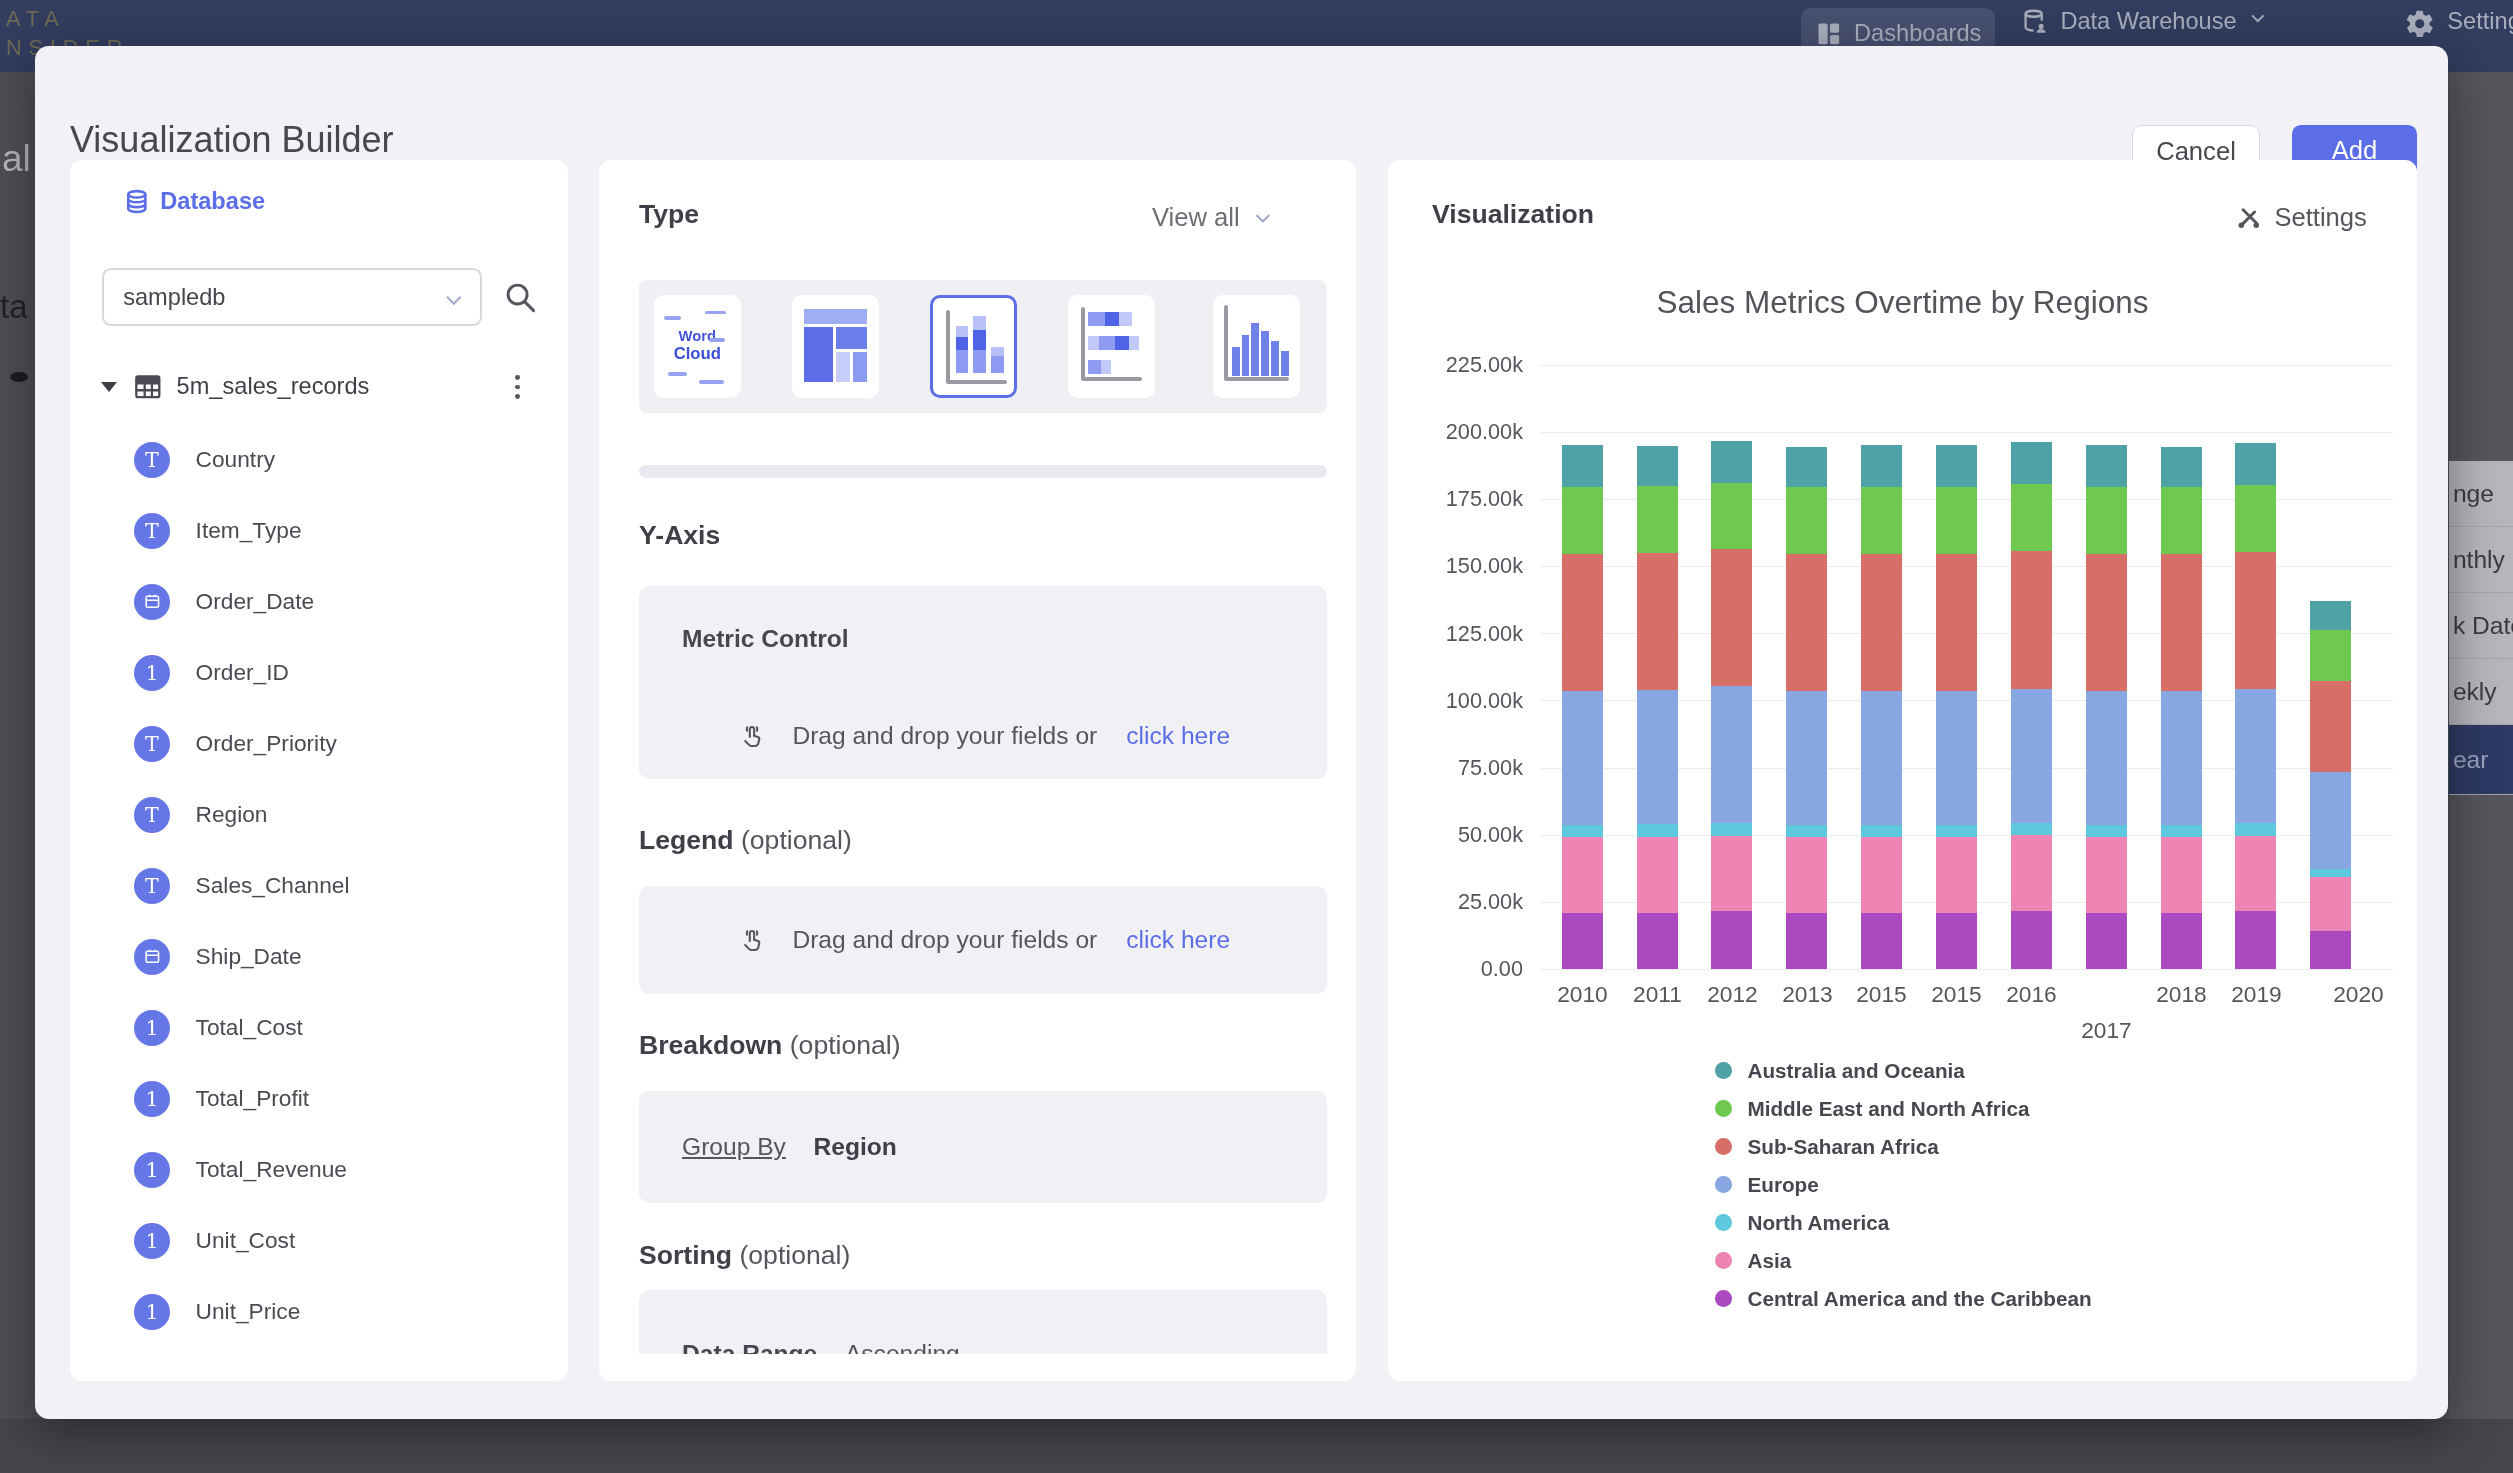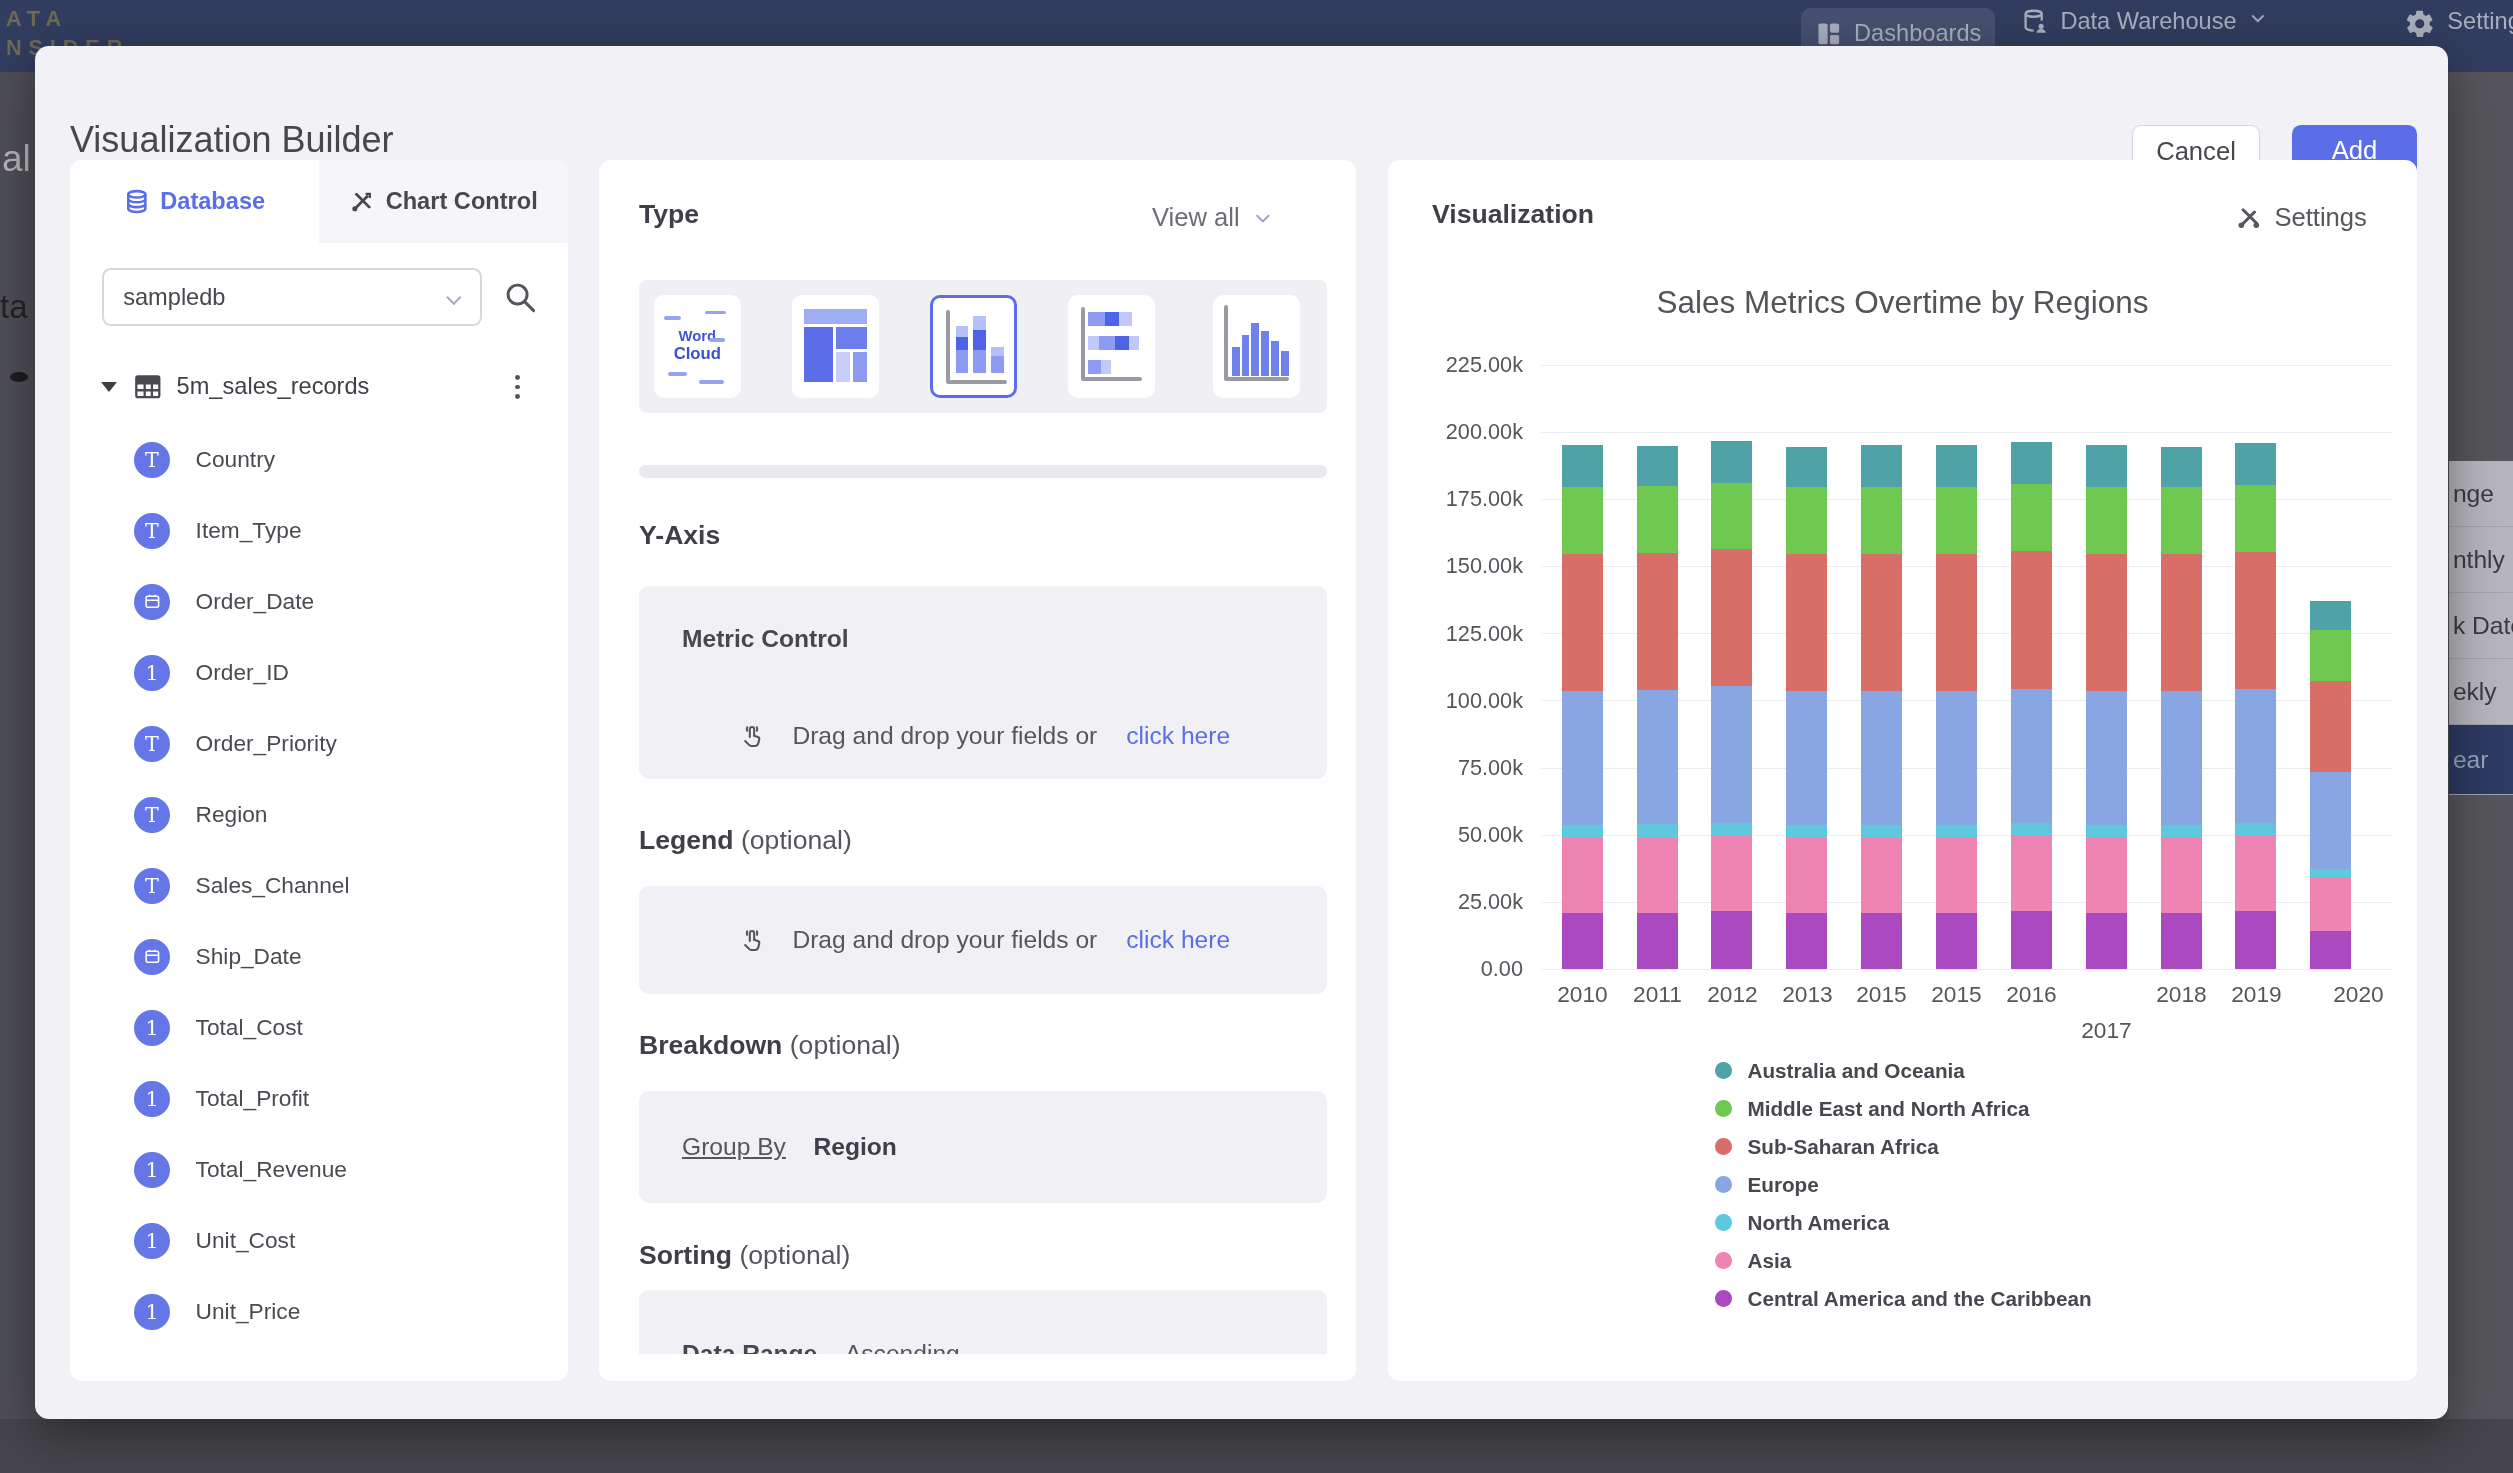--- a/index.html
+++ b/index.html
@@ -1,20 +1,20 @@
 <!DOCTYPE html>
 <html><head>
 <meta charset="utf-8">
 <style>
   html,body{margin:0;padding:0;overflow:hidden;background:#4e4e55;
     font-family:"Liberation Sans","DejaVu Sans",sans-serif;}
   #screen{position:relative;width:2514px;height:1474px;overflow:hidden;background:#4e4e55;}
   
   #topnav{position:absolute;left:0;top:0;width:2514px;height:72px;background:#323d5f;}
-  .logo{position:absolute;left:5.9px;top:3.9px;color:#6e6a55;font-weight:700;font-size:21.7px;letter-spacing:6.9px;line-height:29.6px;}
+  .logo{position:absolute;left:5.9px;top:3.9px;color:#6e6a55;font-weight:400;font-size:21.7px;letter-spacing:6.9px;line-height:29.6px;}
   .nav-pill{position:absolute;left:1801px;top:7.9px;width:194px;height:51px;background:#475070;border-radius:9.9px;
     display:flex;align-items:center;justify-content:center;gap:11.8px;color:#a8aebc;font-size:23.6px;}
   .nav-group{position:absolute;top:7.9px;height:51px;display:flex;align-items:flex-start;gap:11.8px;color:#a8aebc;font-size:23.6px;}
   #nav-dw{left:2021px;} #nav-settings{left:2404px;}
   #bg-right{position:absolute;left:2449px;top:72px;width:65px;height:1348px;background:#55555b;}
   #right-fragments{position:absolute;left:0;top:389px;width:65px;}
   .frag-row{height:65px;background:#b5b5bb;border-bottom:1px solid #a4a4ab;color:#3a3a40;font-size:24.6px;
     display:flex;align-items:center;padding-left:3.9px;overflow:hidden;white-space:nowrap;}
   .frag-row.active{background:#2d3a63;color:#99a1ba;height:69px;}
   .bg-frag{position:absolute;color:#b5b5ba;font-weight:500;}
@@ -155,31 +155,20 @@
         <svg width="25.6" height="25.6" viewBox="0 0 24 24">
             <g fill="none" stroke="#5b6ee8" stroke-width="2.4">
               <ellipse cx="12" cy="5" rx="8" ry="3"></ellipse>
               <path d="M4 5v4.5c0 1.7 3.6 3 8 3s8-1.3 8-3V5"></path>
               <path d="M4 9.5V14c0 1.7 3.6 3 8 3s8-1.3 8-3V9.5"></path>
               <path d="M4 14v4.5c0 1.7 3.6 3 8 3s8-1.3 8-3V14"></path>
             </g>
           </svg>
         <span>Database</span>
       </div>
-      <div class="tab" id="tab-cc">
-        <svg width="25.6" height="25.6" viewBox="0 0 24 24">
-            <g stroke="#47474f" stroke-width="2.6" stroke-linecap="round">
-              <path d="M5 19L17 7"></path>
-              <path d="M7 5l12 12"></path>
-            </g>
-            <circle cx="5.5" cy="18.5" r="2.4" fill="#47474f"></circle>
-            <path d="M15.5 4.5l4 0 0 4" fill="none" stroke="#47474f" stroke-width="2.2"></path>
-          </svg>
-        <span>Chart Control</span>
-      </div>
       <div id="db-select">
         <span>sampledb</span>
         <svg width="23.6" height="23.6" viewBox="0 0 24 24">
             <path d="M5 9l7 7 7-7" fill="none" stroke="#a6acd0" stroke-width="2.2"></path>
           </svg>
       </div>
       <svg id="search-btn" viewBox="0 0 24 24">
           <circle cx="10" cy="10" r="6.5" fill="none" stroke="#55555e" stroke-width="2"></circle>
           <path d="M15 15l6 6" stroke="#55555e" stroke-width="2" stroke-linecap="round"></path>
         </svg>

